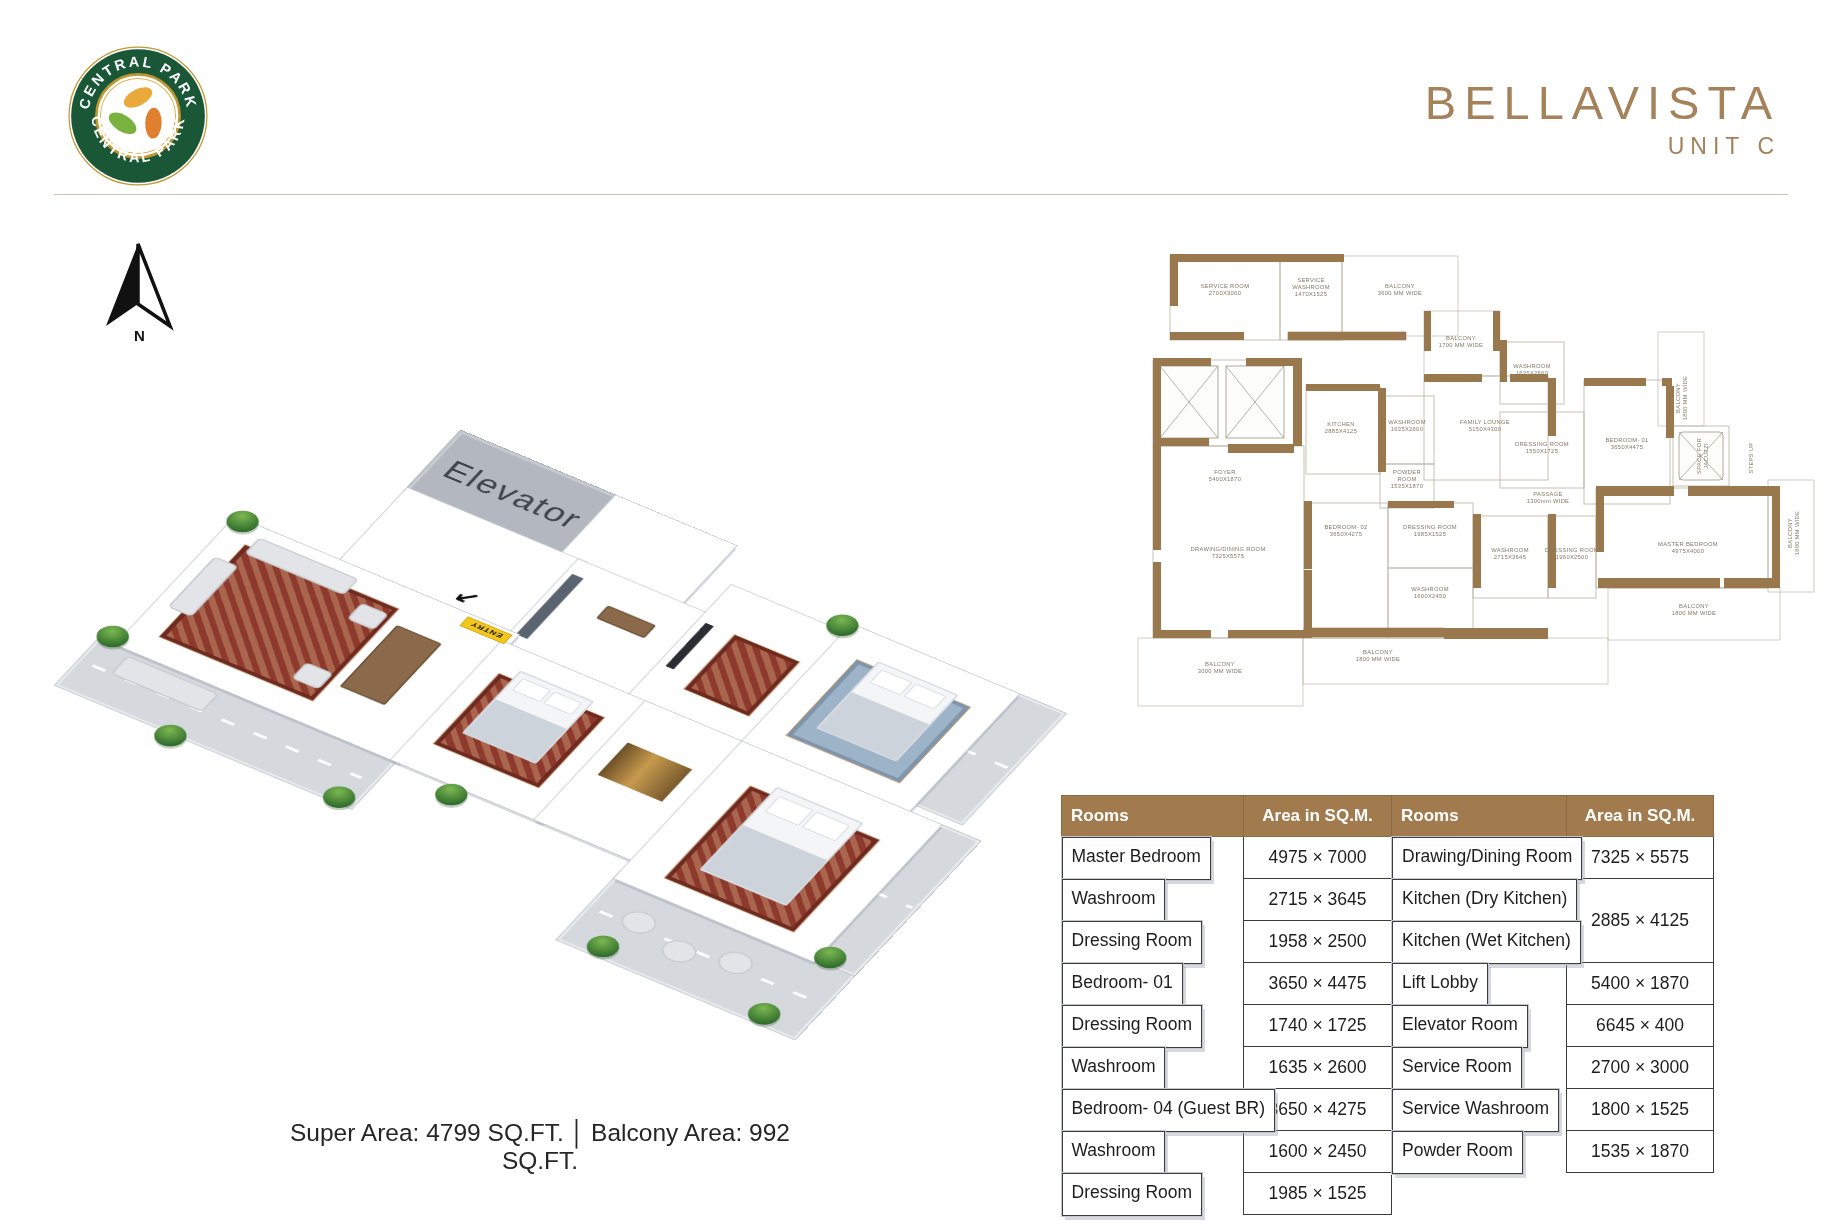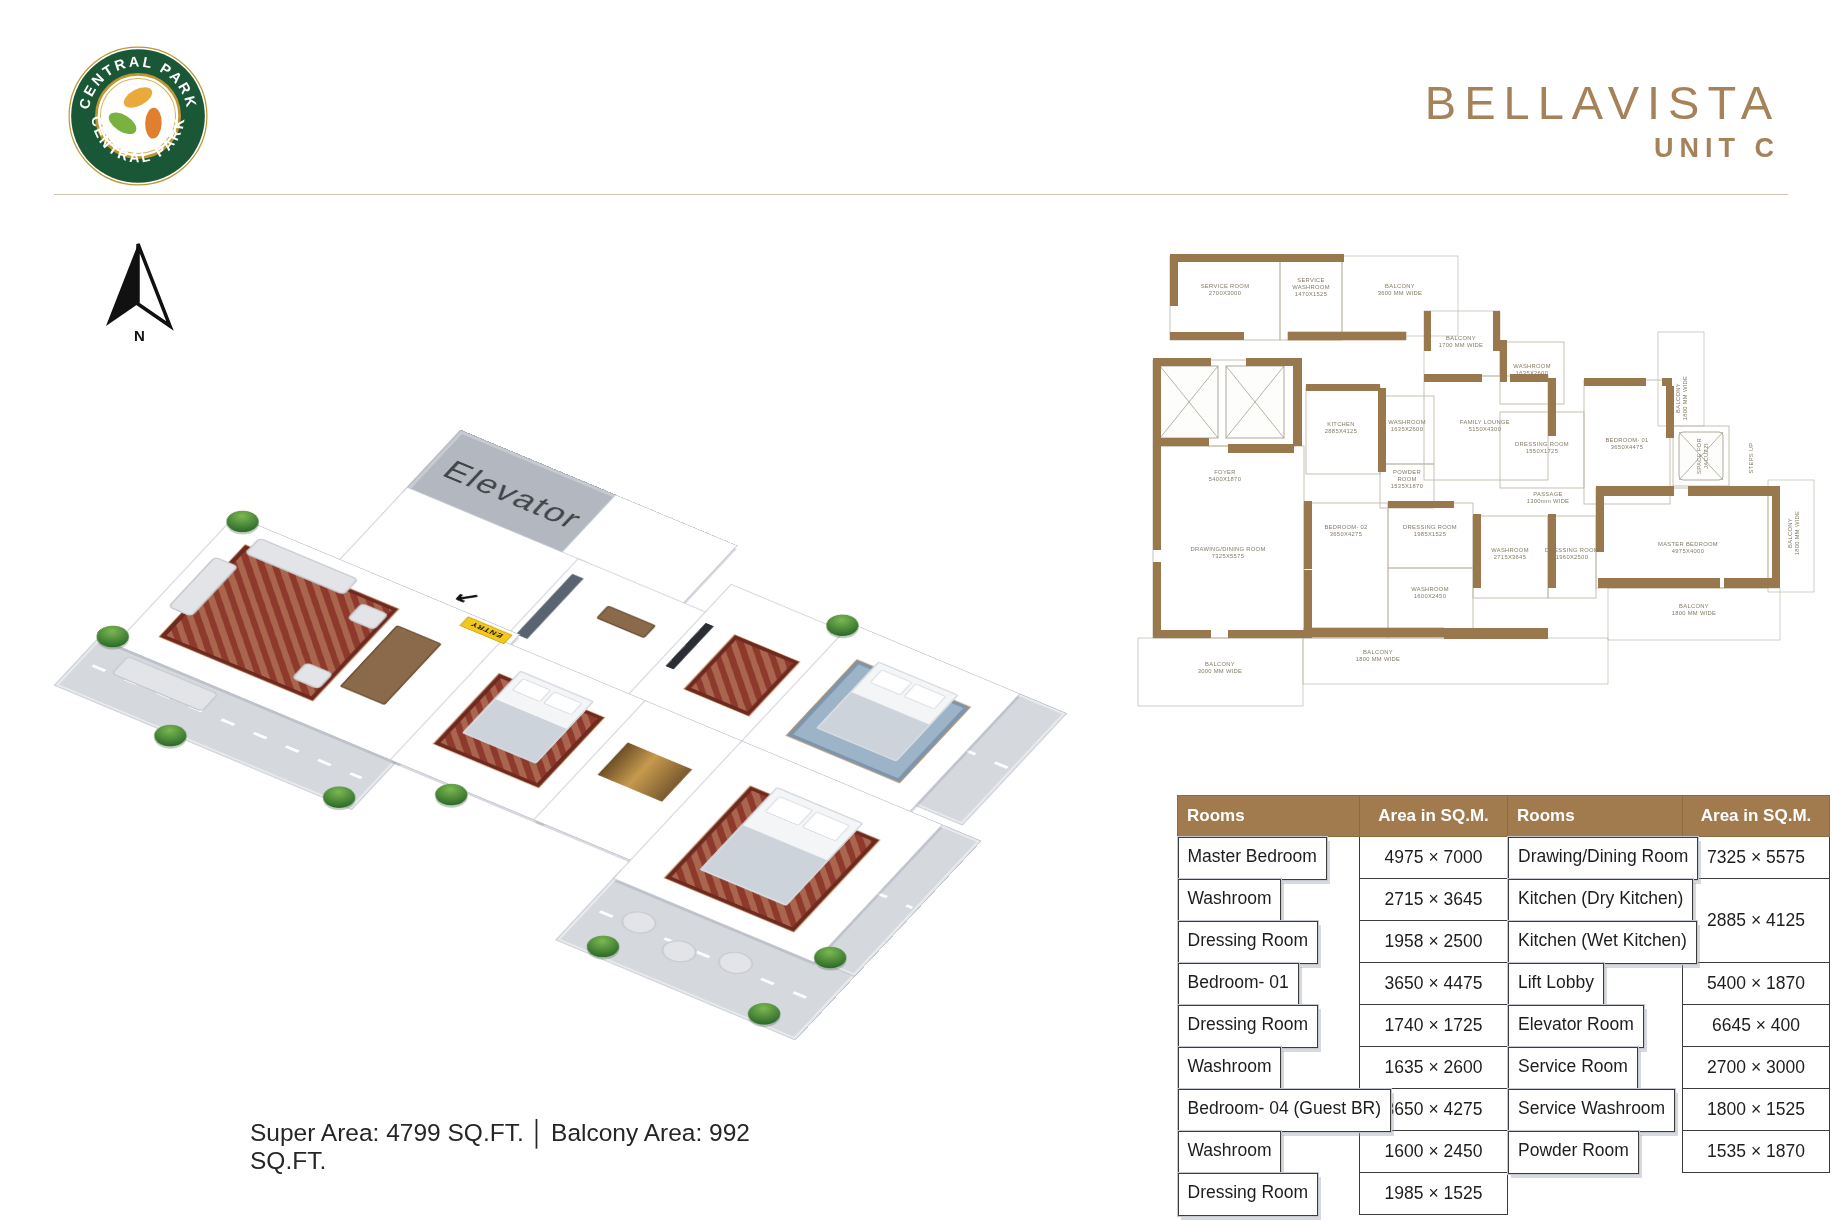--- a/index.html
+++ b/index.html
@@ -3,21 +3,21 @@
 <meta charset="utf-8">
 <style>
   html,body{margin:0;padding:0;background:#ffffff;}
   .page{position:relative;width:1832px;height:1221px;background:#fff;overflow:hidden;
         font-family:"Liberation Sans",sans-serif;}
 
   
   .logo{position:absolute;left:66px;top:44px;width:144px;height:144px;}
   .title-block{position:absolute;right:52px;top:78px;text-align:right;color:#a5825a;}
   .title-main{font-size:47px;font-weight:400;letter-spacing:8px;line-height:1.05;margin-left:33px;}
-  .title-sub{font-size:27px;font-weight:700;letter-spacing:6px;margin-top:6px;text-align:right;}
+  .title-sub{font-size:23px;font-weight:400;letter-spacing:6px;margin-top:6px;text-align:right;}
   .header-rule{position:absolute;left:54px;right:44px;top:194px;height:1px;background:#cfc5b2;}
 
   
   .compass{position:absolute;left:92px;top:240px;width:92px;height:104px;}
   .compass text{font-weight:700;font-size:15px;fill:#111;}
 
   
   .iso-wrap{position:absolute;left:20px;top:340px;width:1090px;height:770px;}
   .iso{position:absolute;width:950px;height:620px;transform-origin:0 0;
        transform:translate(320px,40px) rotateX(48deg) rotateZ(32deg) scale(0.95);}
@@ -52,33 +52,33 @@
   
   .plan2d{position:absolute;left:1128px;top:248px;width:690px;height:490px;}
   .plan2d .o{fill:none;stroke:#c2bbaa;stroke-width:0.9;}
   .plan2d .rail{fill:none;stroke:#b5ad9c;stroke-width:0.6;}
   .plan2d .w{fill:#9a784e;}
   .plan2d .shaft{fill:#fdfdfb;stroke:#9a9486;stroke-width:0.8;}
   .plan2d .xl{stroke:#9a9486;stroke-width:0.7;}
   .plan2d text{font-size:5.8px;fill:#847b66;letter-spacing:.3px;}
 
   
-  .area-table{position:absolute;left:1177px;top:795px;border-collapse:collapse;
+  .area-table{position:absolute;left:1061px;top:795px;border-collapse:collapse;
         table-layout:fixed;width:652px;font-size:17.5px;color:#1d1d1d;}
   .area-table th{background:#a17a4d;color:#fff;font-size:17px;font-weight:700;
         padding:10px 9px;border:1px solid #8c6a42;}
   .area-table th.room-h{text-align:left;}
   .area-table th.area-h{text-align:center;}
   .area-table td{border:1px solid #3c3c3c;padding:8px 9px;height:25px;background:#fff;}
   .area-table td.room{text-align:left;}
   .area-table td.area{text-align:center;}
   .area-table td.blank{border:none;background:transparent;}
 
   
-  .footer-area{position:absolute;left:250px;top:1119px;width:580px;
+  .footer-area{position:absolute;left:250px;top:1119px;width:580px;text-align:center;
         font-size:24.5px;color:#262626;}
   .footer-area .sep{padding:0 6px;color:#262626;}
 </style>
 </head>
 <body>
 
 <div class="page">
 
   <svg class="logo" viewBox="0 0 140 140">
     <circle cx="70" cy="70" r="67" fill="#fff" stroke="#bf9732" stroke-width="1.2"></circle>

